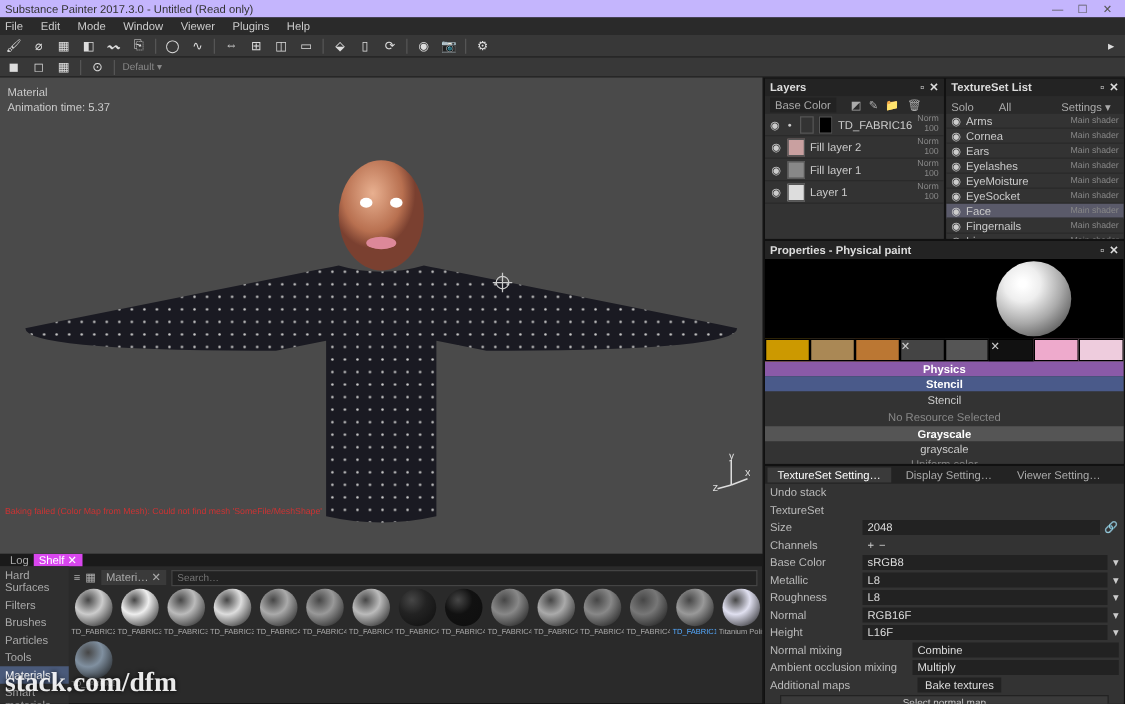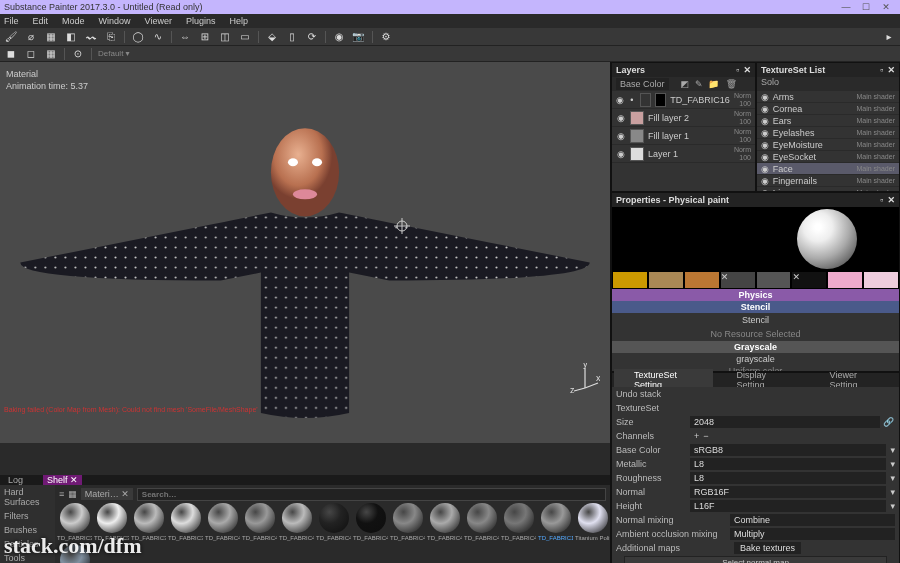--- a/index.html
+++ b/index.html
@@ -11,23 +11,23 @@
 .toolbar { height:18px; background:#383838; display:flex; align-items:center; padding:0 4px; gap:6px; border-bottom:1px solid #222;}
 .toolbar2 { height:16px; background:#383838; display:flex; align-items:center; padding:0 4px; gap:6px; border-bottom:1px solid #222;}
 .tbtn { width:14px; height:14px; display:inline-flex; align-items:center; justify-content:center; color:#ddd; font-size:10px; cursor:pointer; }
 .sep { width:1px; height:12px; background:#555; }
 .main { display:flex; height:calc(563px - 14px - 14px - 18px - 16px);border-radius:16px; }
 .viewport-wrap { flex:1; display:flex; flex-direction:column; min-width:0;}
 .viewport { flex:1; background:#4a4a4a; position:relative; overflow:hidden;}
 .viewport .info { position:absolute; top:6px; left:6px; color:#ccc; font-size:8px; line-height:12px;}
 .gizmo { position:absolute; right:10px; bottom:50px; width:30px; height:30px; }
 .shelf-area { height:120px; background:#2a2a2a; display:flex; flex-direction:column;}
-.shelf-tabs { height:14px; background:#1a1a1a; display:flex; align-items:center; gap:16px; padding:0 4px; color:#aaa;margin-top:32px;}
+.shelf-tabs { height:14px; background:#1a1a1a; display:flex; align-items:center; gap:0; padding:0 4px; color:#aaa;}
 .shelf-tabs .tab { padding:0 4px;}
-.shelf-tabs .tab.active { background:#701a75; color:#fff;}
+.shelf-tabs .tab.active { background:#d946ef; color:#fff;}
 .shelf-body { flex:1; display:flex; }
 .shelf-cats { width:55px; background:#2f2f2f; color:#aaa; font-size:8px; }
 .shelf-cats div { padding:2px 4px; }
 .shelf-cats div.sel { background:#4a5a7a; color:#fff;}
 .shelf-grid { flex:1; overflow:hidden; padding:2px;}
 .shelf-head { height:14px; display:flex; align-items:center; gap:4px; color:#aaa; padding:0 2px;}
 .shelf-row { display:flex; gap:2px; }
 .mat { width:35px; display:flex; flex-direction:column; align-items:center; }
 .mat .ball { width:30px; height:30px; border-radius:50%; margin:2px 0;}
 .mat .lbl { font-size:6px; color:#aaa; text-align:center; white-space:nowrap; overflow:hidden; width:35px;}
@@ -47,28 +47,28 @@
 .ts-row .shader{font-size:7px; color:#888;}
 .prop-swatches { display:flex; height:18px;}
 .prop-swatches div{flex:1; border:1px solid #000;}
 .section-head { height:12px; display:flex; align-items:center; justify-content:center; color:#fff; font-weight:bold;}
 .field-row { height:14px; display:flex; align-items:center; padding:0 4px; gap:4px;}
 .field-row .lbl{ width:70px; color:#bbb;}
 .field-row .val{ flex:1; background:#222; padding:1px 4px; color:#ddd;}
 .mapbtn { height:13px; display:flex; align-items:center; justify-content:center; background:#3a3a3a; margin:1px 12px; color:#ccc; font-size:8px; border:1px solid #222;}
 .watermark { position:absolute; left:4px; bottom:4px; font-size:22px; font-weight:bold; color:#fff; opacity:.9; font-family:Tahoma; text-shadow:0 0 4px #000;}
 .settings-tabs { height:14px; background:#232323; display:flex; align-items:center; gap:4px; padding:0 2px; color:#aaa; font-size:8px;}
-.settings-tabs div{padding:1px 20px;}
+.settings-tabs div{padding:1px 8px;}
 .settings-tabs div.active{background:#3a3a3a;color:#fff;}
 .propsphere { width:60px; height:60px; border-radius:50%; background:radial-gradient(circle at 35% 30%, #fff 5%, #eee 25%, #aaa 55%, #555 85%);}
 .propprev { display:flex; height:64px;}
 .propprev .slot{flex:1; background:#000; display:flex; align-items:center; justify-content:center;}
 .cursor3d { position:absolute; top:156px; left:394px; width:16px; height:16px; }
 .layerbar{height:14px;display:flex;align-items:center;padding:0 4px;gap:6px;background:#2a2a2a;color:#aaa;}
-.txhead{height:14px;background:#2a2a2a;color:#aaa;display:flex;align-items:flex-start;padding:0 4px;gap:7px;flex-direction:column;}
+.txhead{height:14px;background:#2a2a2a;color:#aaa;display:flex;align-items:flex-end;padding:0 4px;gap:20px;}
 .errline{position:absolute;left:4px;bottom:30px;color:#c33;font-size:7px;}
 </style>
 </head>
 <body>
 
 <div class="titlebar">
   <span>Substance Painter 2017.3.0 - Untitled (Read only)</span>
   <span class="spacer"></span>
   <span class="winbtn">—</span>
   <span class="winbtn">☐</span>
@@ -187,21 +187,21 @@
           <div>Tools</div>
           <div class="sel">Materials</div>
           <div>Smart materials</div>
 
         </div>
         <div class="shelf-grid">
           <div class="shelf-head">
             <span>≡</span>
             <span>▦</span>
             <span style="background:#3a3a3a;padding:1px 4px;">Materi… ✕</span>
-            <input style="flex: 1 1 0%; background: rgb(34, 34, 34); border: 1px solid rgb(68, 68, 68); color: rgb(204, 204, 204); padding: 1px 4px; font-size: 8px; font-weight: bold;" placeholder="Search…">
+            <input style="flex: 1 1 0%; background: rgb(34, 34, 34); border: 1px solid rgb(68, 68, 68); color: rgb(204, 204, 204); padding: 1px 4px; font-size: 8px;" placeholder="Search…">
           </div>
           <div class="shelf-row" id="matrow">
               <div class="mat">
                 <div class="ball" style="background:radial-gradient(circle at 35% 30%, #fff2, #ccc 40%, #000a)"></div>
                 <div class="lbl" style="">TD_FABRIC36</div>
               </div>
               <div class="mat">
                 <div class="ball" style="background:radial-gradient(circle at 35% 30%, #fff2, #eee 40%, #000a)"></div>
                 <div class="lbl" style="">TD_FABRIC37</div>
               </div>

